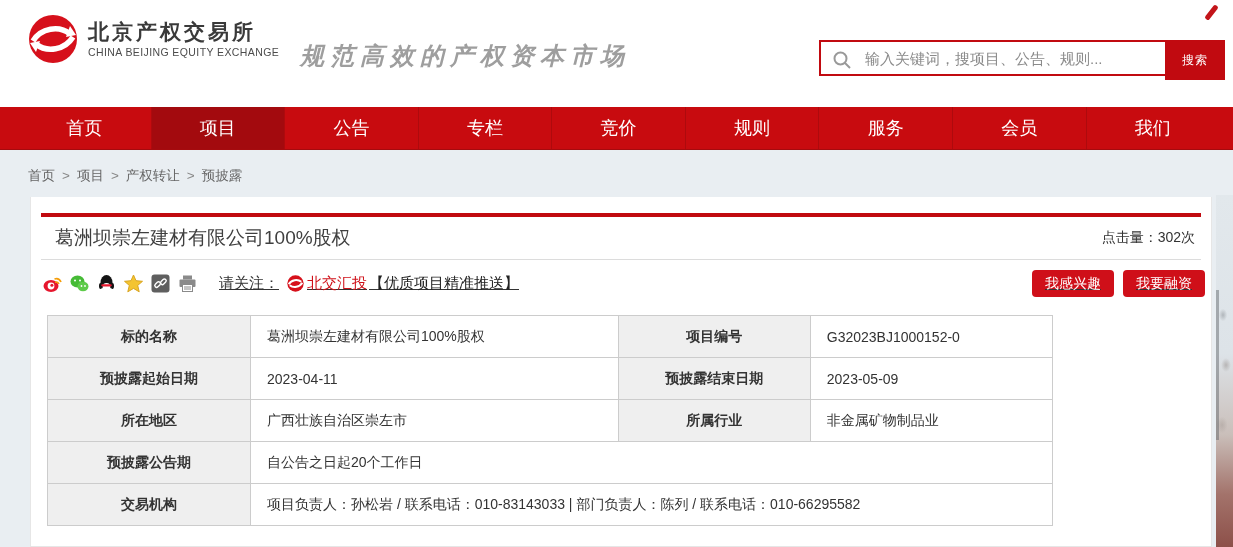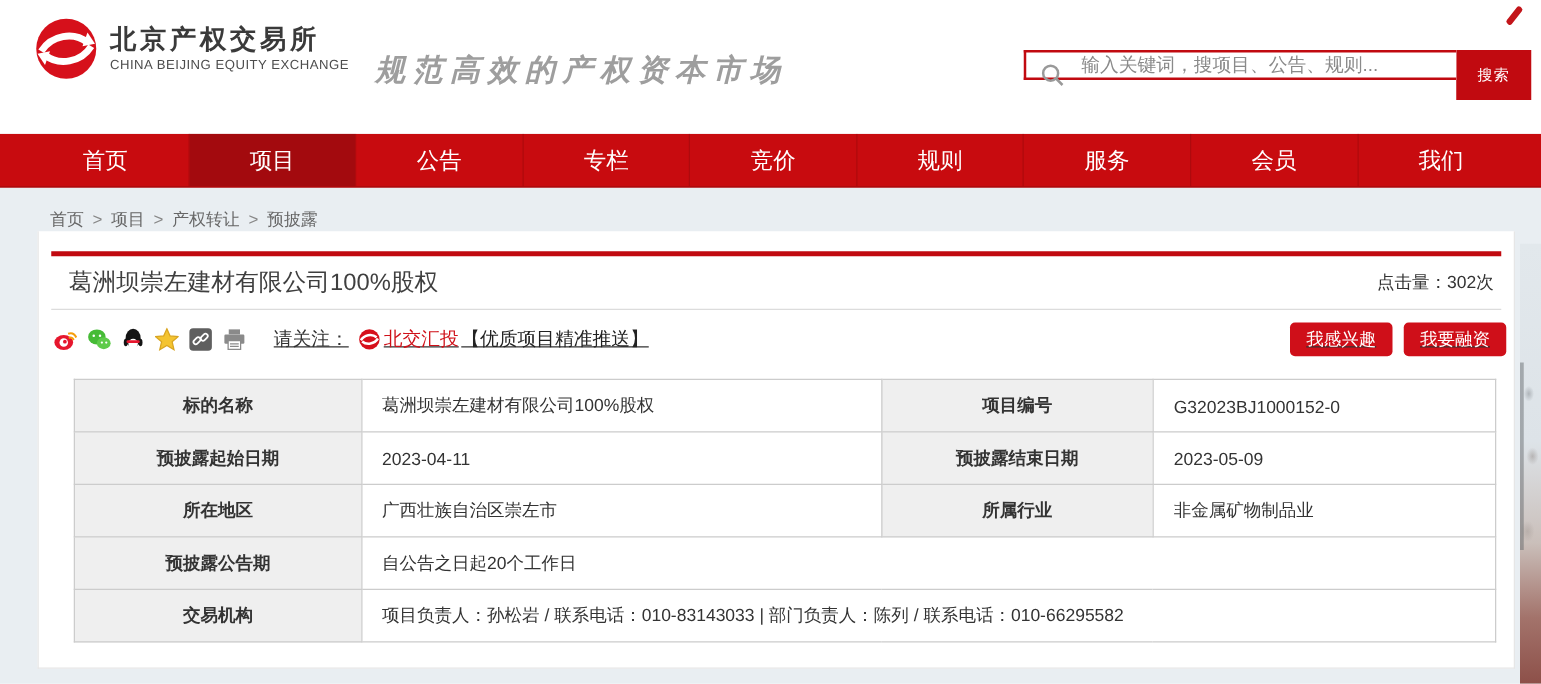--- a/index.html
+++ b/index.html
@@ -20,21 +20,21 @@
   .brand-en { font-size:10.5px; color:#4c4c4c; letter-spacing:.4px; margin-top:3px; white-space:nowrap; }
   .slogan {
     position:absolute; left:300px; top:40px;
     font-family:"DejaVu Serif","Liberation Serif",serif;
     font-style:italic; font-weight:bold;
     font-size:24px; color:#9e9e9e; letter-spacing:6px; white-space:nowrap;
   }
   .search-wrap { position:absolute; right:8px; top:40px; display:flex; height:40px; }
   .search-box { position:relative; width:346px; height:40px; }
   .search-box input {
-    width:100%; height:24px; border:2px solid #c10a10; border-right:none;
+    width:100%; height:36px; border:2px solid #c10a10; border-right:none;
     padding:0 10px 0 44px; font-size:15px; color:#333; outline:none;
     font-family:inherit; background:#fff;
   }
   .search-box input::placeholder { color:#8a8a8a; }
   .search-icon { position:absolute; left:13px; top:10px; width:20px; height:20px; }
   .search-btn {
     width:60px; height:40px; background:#c10a10; color:#fff; border:none;
     font-size:12px; letter-spacing:1px; cursor:pointer; font-family:inherit;
   }
 
@@ -42,21 +42,21 @@
   .main-nav { height:43px; background:#c80b0f; border-bottom:1px solid #a50b0e; }
   .nav-inner { display:flex; height:42px; padding:0 14px 0 18px; }
   .nav-item {
     flex:1; text-align:center; line-height:42px; color:#fff; font-size:18px;
     cursor:pointer; border-left:1px solid #ae0a0d; white-space:nowrap;
   }
   .nav-item:first-child { border-left:none; }
   .nav-item.active { background:#a30a0e; }
 
   
-  .breadcrumb { height:35px; padding:17px 0 0 40px; font-size:13.5px; color:#666; }
+  .breadcrumb { height:47px; padding:17px 0 0 28px; font-size:13.5px; color:#666; }
   .crumb { cursor:pointer; }
   .crumb-sep { margin:0 7px; color:#888; }
 
   
   .card {
     position:relative; margin-left:30px; width:1182px; height:350px;
     background:#fff; border:1px solid #e6e6e6; border-top:none; overflow:hidden;
   }
   .red-bar { margin:16px 10px 0; height:4px; background:#c10a10; }
   .title-row { display:flex; justify-content:space-between; align-items:center; height:42px; margin:0 16px 0 24px; }
@@ -70,21 +70,21 @@
   .follow-account { color:#cf1018; cursor:pointer; }
   .follow-note { color:#222; margin-left:2px; }
   .actions { margin-left:auto; display:flex; gap:9px; }
   .action-btn {
     background:#cf0f19; color:#fff; border:none; border-radius:4px;
     height:27px; line-height:27px; padding:0 13px; font-size:14px; cursor:pointer;
     font-family:inherit; white-space:nowrap;
   }
 
   
-  .detail-table { margin:9px 28px 0; width:1138px; border-collapse:collapse; table-layout:fixed; }
+  .detail-table { margin:9px 16px 0; width:1006px; border-collapse:collapse; table-layout:fixed; }
   .detail-table td { border:1px solid #ccc; height:42px; font-size:14px; color:#333; }
   td.lbl { background:#efefef; text-align:center; font-weight:bold; color:#333; }
   td.val { padding:0 10px 0 16px; background:#fff; }
 
   
   .bg-strip {
     position:absolute; left:1216px; top:195px; width:17px; height:352px;
     background:
       radial-gradient(6px 9px at 7px 120px, rgba(120,125,130,.45), transparent 70%),
       radial-gradient(7px 10px at 10px 170px, rgba(130,120,115,.4), transparent 70%),

